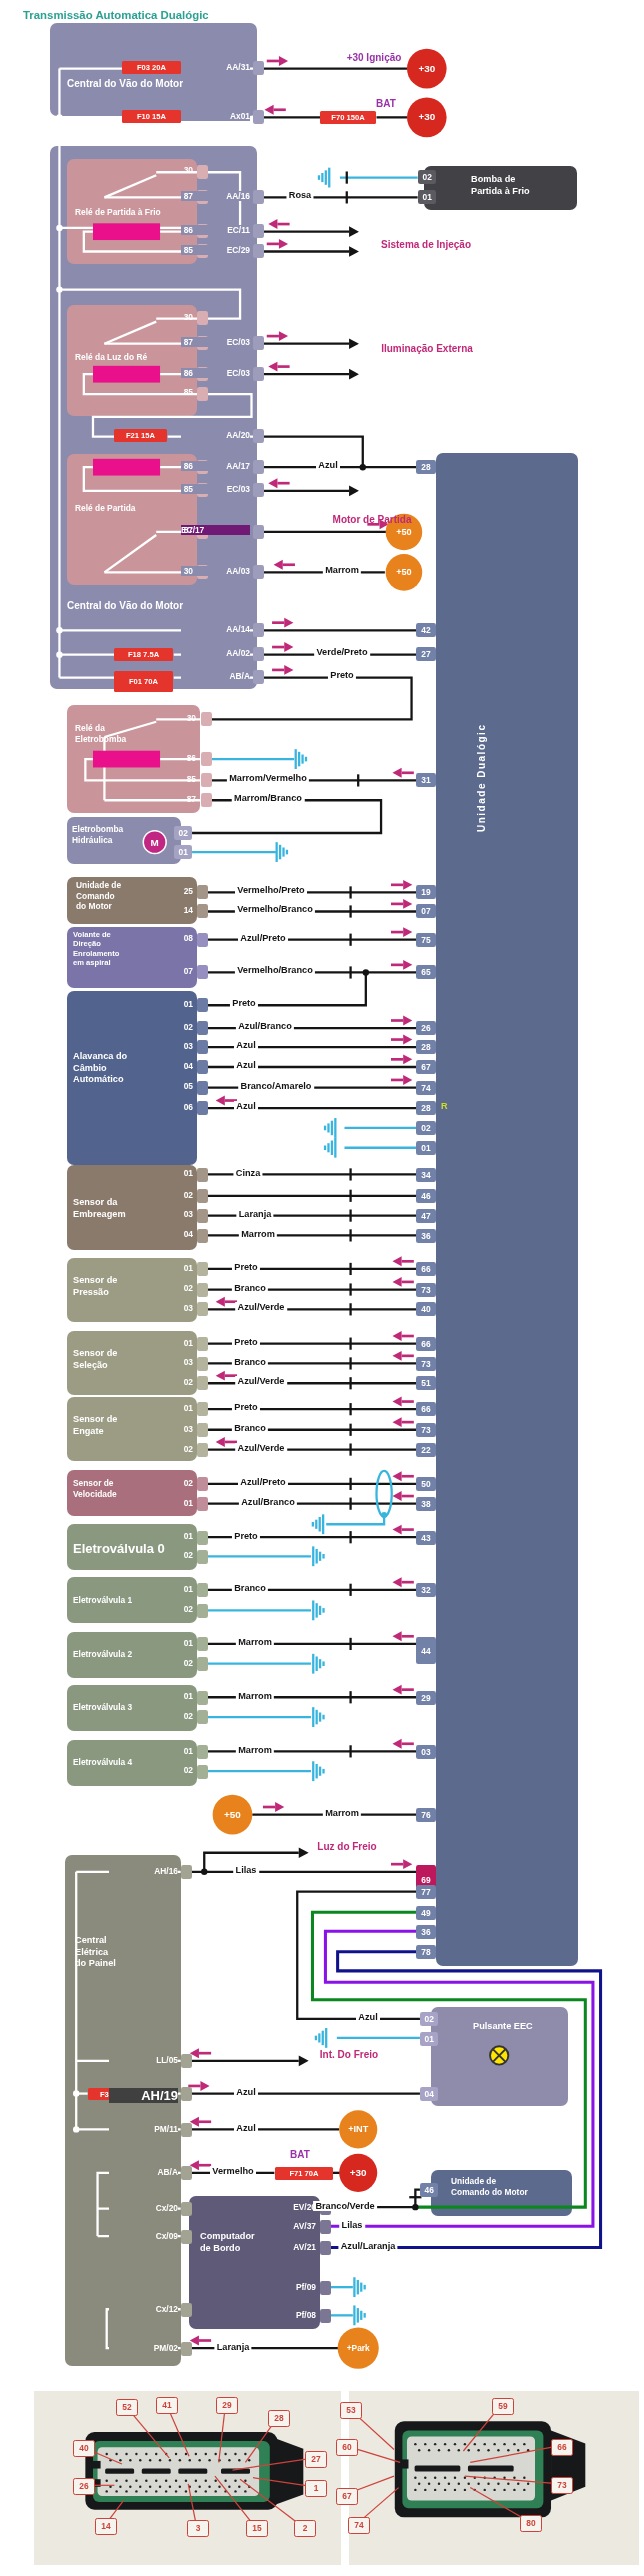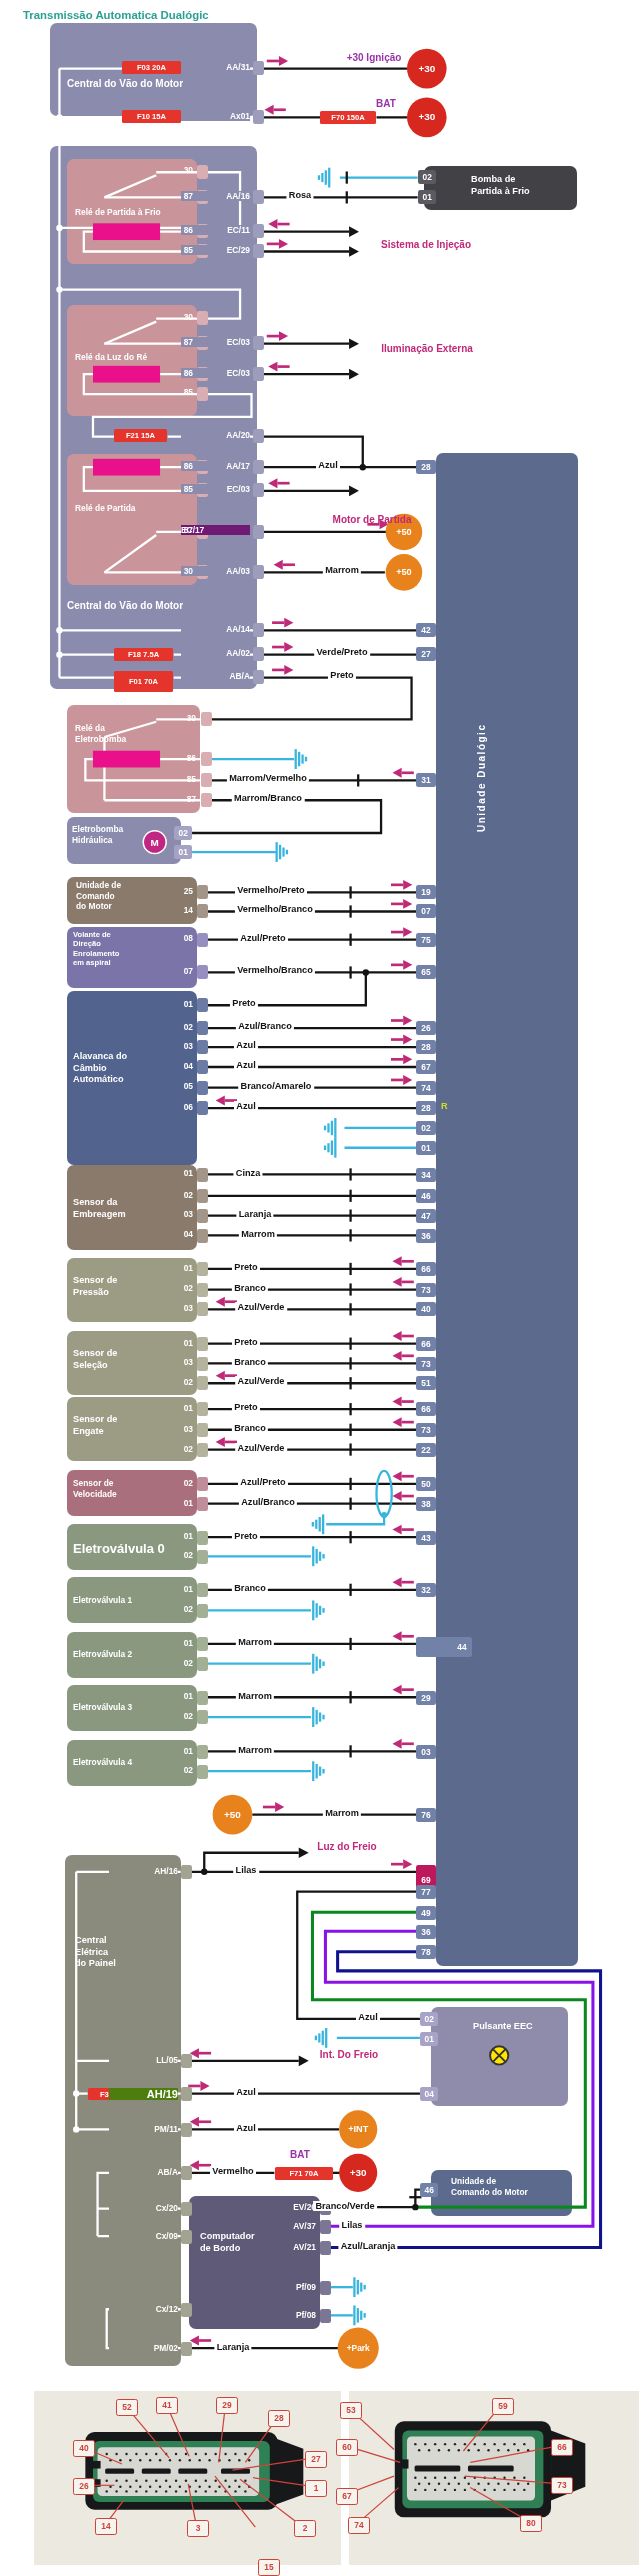--- a/index.html
+++ b/index.html
@@ -925,21 +925,21 @@
     <div class="pin-num" style="left: 247px; top: 2242px; width: 69px; text-align: right; font-size: 8.4px;">AV/21</div>
     <div class="nub" style="left: 320px; top: 2281px; width: 10.7px; height: 13.7px; background: rgb(122, 118, 148);"></div>
     <div class="pin-num" style="left: 247px; top: 2282px; width: 69px; text-align: right; font-size: 8.4px;">Pf/09</div>
     <div class="nub" style="left: 320px; top: 2309px; width: 10.7px; height: 13.7px; background: rgb(122, 118, 148);"></div>
     <div class="pin-num" style="left: 247px; top: 2310px; width: 69px; text-align: right; font-size: 8.4px;">Pf/08</div>
     <div class="nub" style="left: 181px; top: 1865px; width: 10.7px; height: 13.7px; background: rgb(163, 163, 148);"></div>
     <div class="pin-num" style="left: 109px; top: 1866px; width: 69px; text-align: right; font-size: 8.4px; background: rgb(139, 139, 125);">AH/16</div>
     <div class="nub" style="left: 181px; top: 2054px; width: 10.7px; height: 13.7px; background: rgb(163, 163, 148);"></div>
     <div class="pin-num" style="left: 109px; top: 2055px; width: 69px; text-align: right; font-size: 8.4px; background: rgb(139, 139, 125);">LL/05</div>
     <div class="nub" style="left: 181px; top: 2087px; width: 10.7px; height: 13.7px; background: rgb(163, 163, 148);"></div>
-    <div class="pin-num" style="left: 109px; top: 2088px; width: 69px; text-align: right; font-size: 11px; background: #4d7c0f;">AH/19</div>
+    <div class="pin-num" style="left: 109px; top: 2088px; width: 69px; text-align: right; font-size: 13px; background: #404040;">AH/19</div>
     <div class="nub" style="left: 181px; top: 2123px; width: 10.7px; height: 13.7px; background: rgb(163, 163, 148);"></div>
     <div class="pin-num" style="left: 109px; top: 2124px; width: 69px; text-align: right; font-size: 8.4px; background: rgb(139, 139, 125);">PM/11</div>
     <div class="nub" style="left: 181px; top: 2166px; width: 10.7px; height: 13.7px; background: rgb(163, 163, 148);"></div>
     <div class="pin-num" style="left: 109px; top: 2167px; width: 69px; text-align: right; font-size: 8.4px; background: rgb(139, 139, 125);">AB/A</div>
     <div class="nub" style="left: 181px; top: 2202px; width: 10.7px; height: 13.7px; background: rgb(163, 163, 148);"></div>
     <div class="pin-num" style="left: 109px; top: 2203px; width: 69px; text-align: right; font-size: 8.4px; background: rgb(139, 139, 125);">Cx/20</div>
     <div class="nub" style="left: 181px; top: 2230px; width: 10.7px; height: 13.7px; background: rgb(163, 163, 148);"></div>
     <div class="pin-num" style="left: 109px; top: 2231px; width: 69px; text-align: right; font-size: 8.4px; background: rgb(139, 139, 125);">Cx/09</div>
     <div class="nub" style="left: 181px; top: 2303px; width: 10.7px; height: 13.7px; background: rgb(163, 163, 148);"></div>
     <div class="pin-num" style="left: 109px; top: 2304px; width: 69px; text-align: right; font-size: 8.4px; background: rgb(139, 139, 125);">Cx/12</div>
@@ -971,40 +971,40 @@
     <div class="tab" style="left: 416px; top: 1337px; width: 20px; height: 13.7px; background: rgb(114, 129, 168);">66</div>
     <div class="tab" style="left: 416px; top: 1357px; width: 20px; height: 13.7px; background: rgb(114, 129, 168);">73</div>
     <div class="tab" style="left: 416px; top: 1376px; width: 20px; height: 13.7px; background: rgb(114, 129, 168);">51</div>
     <div class="tab" style="left: 416px; top: 1402px; width: 20px; height: 13.7px; background: rgb(114, 129, 168);">66</div>
     <div class="tab" style="left: 416px; top: 1423px; width: 20px; height: 13.7px; background: rgb(114, 129, 168);">73</div>
     <div class="tab" style="left: 416px; top: 1443px; width: 20px; height: 13.7px; background: rgb(114, 129, 168);">22</div>
     <div class="tab" style="left: 416px; top: 1477px; width: 20px; height: 13.7px; background: rgb(114, 129, 168);">50</div>
     <div class="tab" style="left: 416px; top: 1497px; width: 20px; height: 13.7px; background: rgb(114, 129, 168);">38</div>
     <div class="tab" style="left: 416px; top: 1531px; width: 20px; height: 13.7px; background: rgb(114, 129, 168);">43</div>
     <div class="tab" style="left: 416px; top: 1583px; width: 20px; height: 13.7px; background: rgb(114, 129, 168);">32</div>
-    <div class="tab" style="left: 416px; top: 1637px; width: 20px; height: 20px; background: rgb(114, 129, 168); padding-left: 36px;">44</div>
+    <div class="tab" style="left: 416px; top: 1637px; width: 20px; height: 27px; background: rgb(114, 129, 168);">44</div>
     <div class="tab" style="left: 416px; top: 1691px; width: 20px; height: 13.7px; background: rgb(114, 129, 168);">29</div>
     <div class="tab" style="left: 416px; top: 1745px; width: 20px; height: 13.7px; background: rgb(114, 129, 168);">03</div>
     <div class="tab" style="left: 416px; top: 1808px; width: 20px; height: 13.7px; background: rgb(114, 129, 168);">76</div>
     <div class="tab" style="left: 416px; top: 1865px; width: 20px; height: 30px; background: #be185d;">69</div>
     <div class="tab" style="left: 416px; top: 1885px; width: 20px; height: 13.7px; background: rgb(114, 129, 168);">77</div>
     <div class="tab" style="left: 416px; top: 1906px; width: 20px; height: 13.7px; background: rgb(114, 129, 168);">49</div>
     <div class="tab" style="left: 416px; top: 1925px; width: 20px; height: 13.7px; background: rgb(114, 129, 168);">36</div>
     <div class="tab" style="left: 416px; top: 1945px; width: 20px; height: 13.7px; background: rgb(114, 129, 168);">78</div>
     <div class="callout" style="left: 116px; top: 2399px;">52</div>
     <div class="callout" style="left: 156px; top: 2397px;">41</div>
     <div class="callout" style="left: 216px; top: 2397px;">29</div>
     <div class="callout" style="left: 268px; top: 2410px;">28</div>
     <div class="callout" style="left: 73px; top: 2440px;">40</div>
     <div class="callout" style="left: 73px; top: 2478px;">26</div>
     <div class="callout" style="left: 305px; top: 2451px;">27</div>
     <div class="callout" style="left: 305px; top: 2480px;">1</div>
     <div class="callout" style="left: 95px; top: 2518px;">14</div>
     <div class="callout" style="left: 187px; top: 2520px;">3</div>
-    <div class="callout" style="left: 258px; top: 2520px; margin-top: 39px;">15</div>
+    <div class="callout" style="left: 246px; top: 2520px;">15</div>
     <div class="callout" style="left: 294px; top: 2520px;">2</div>
     <div class="callout" style="left: 340px; top: 2402px;">53</div>
     <div class="callout" style="left: 492px; top: 2398px;">59</div>
     <div class="callout" style="left: 336px; top: 2439px;">60</div>
     <div class="callout" style="left: 551px; top: 2439px;">66</div>
     <div class="callout" style="left: 336px; top: 2488px;">67</div>
     <div class="callout" style="left: 551px; top: 2477px;">73</div>
     <div class="callout" style="left: 348px; top: 2517px;">74</div>
     <div class="callout" style="left: 520px; top: 2515px;">80</div>
   </div>

